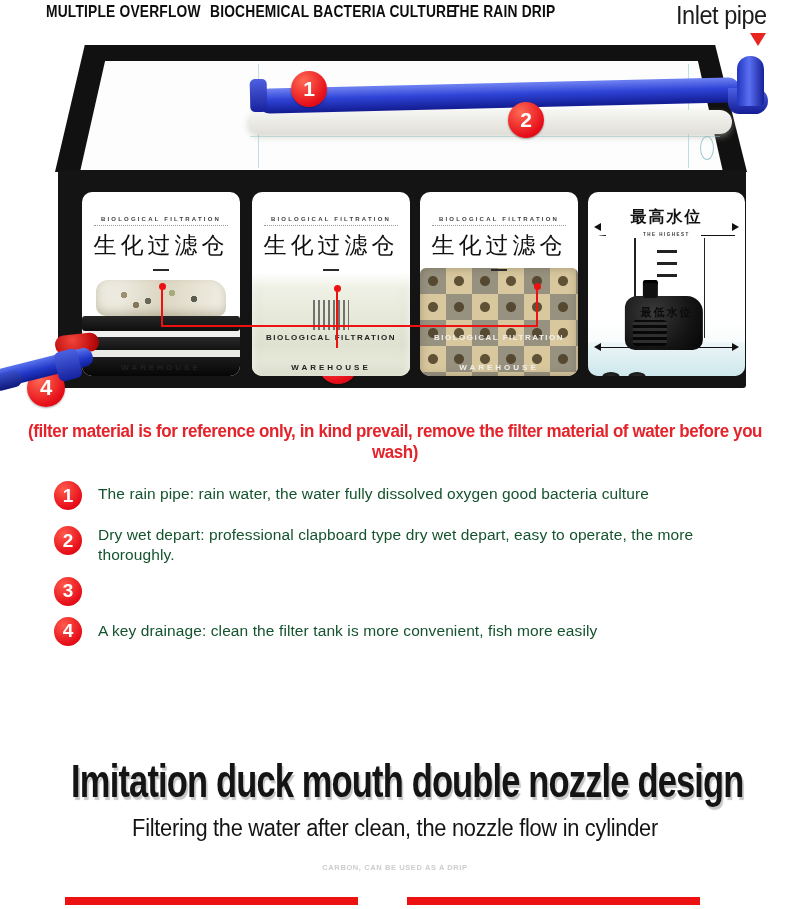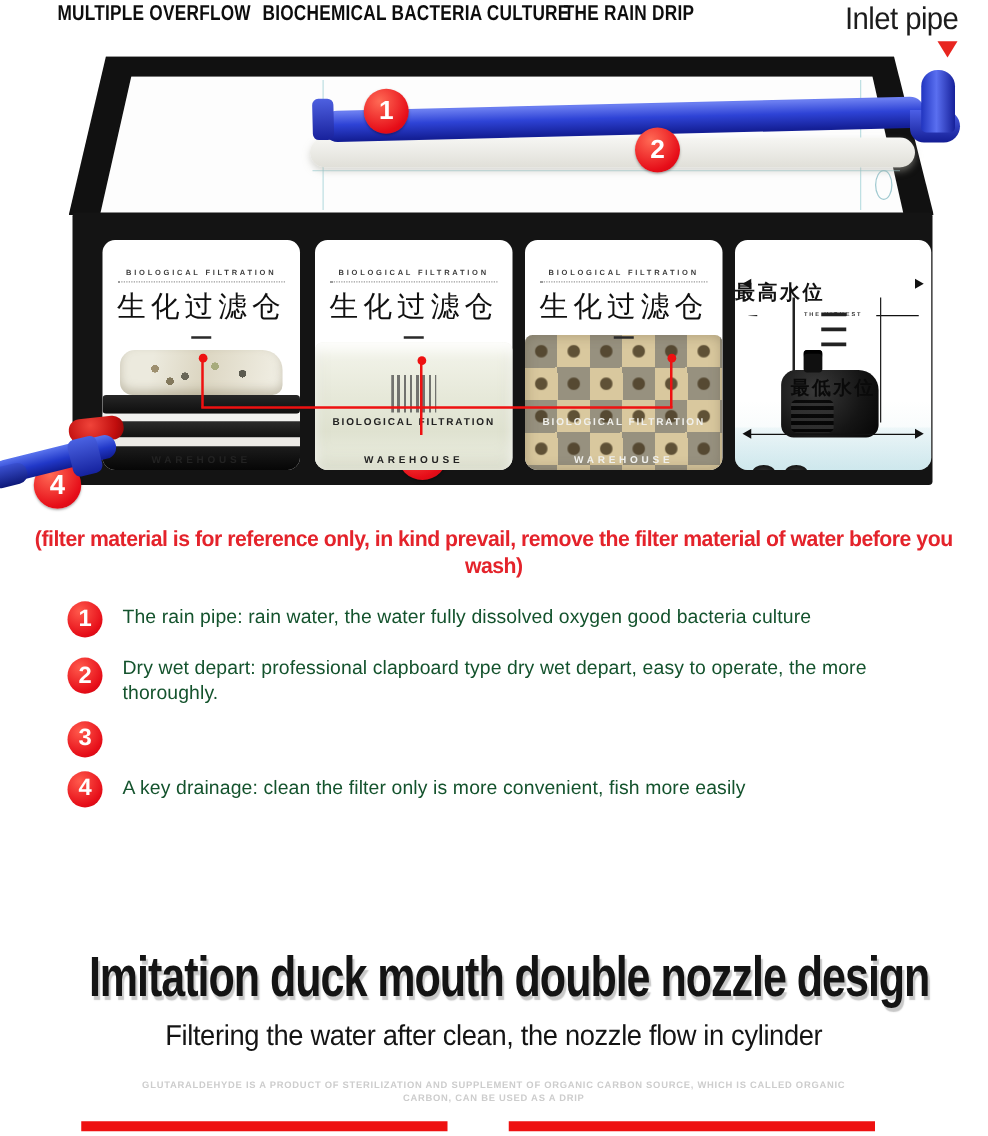--- a/index.html
+++ b/index.html
@@ -87,40 +87,40 @@
                 background:repeating-linear-gradient(90deg,#4a4a4a 0 2px, transparent 2px 5px); opacity:.75; }
 
   .media-blocks { position:absolute; left:0; right:0; bottom:0; height:108px; z-index:1; border-radius:6px 6px 0 0;
                   background:repeating-conic-gradient(#d9c89e 0% 25%, #97917f 25% 50%) 0 0/52px 52px;
                   box-shadow:inset 0 0 10px rgba(90,80,60,.4); }
   .media-blocks::after { content:""; position:absolute; inset:0;
                   background-image:radial-gradient(circle at 13px 13px, #4a3c24 4.5px, rgba(0,0,0,0) 5.5px);
                   background-size:26px 26px; opacity:.85; }
 
   
-  .wl-high { margin-top:32px; font-size:16px; font-weight:bold; letter-spacing:2px; color:#111; }
+  .wl-high { margin-top:15px; text-align:center; font-size:16px; font-weight:bold; letter-spacing:2px; color:#111; }
   .wl-sub { position:relative; margin:4px 10px 0; text-align:center; font-size:4.5px; letter-spacing:1.5px; font-weight:bold; color:#333; }
   .wl-sub::before, .wl-sub::after { content:""; position:absolute; top:3px; width:34px; height:1.4px; background:#111; }
   .wl-sub::before { left:0; clip-path:polygon(0 50%, 8px 0, 8px 100%); background:#111; }
   .wl-sub::after { right:0; }
   .arr-l { position:absolute; left:6px; top:31px; width:0; height:0; border-top:4px solid transparent; border-bottom:4px solid transparent; border-right:7px solid #111; }
   .arr-r { position:absolute; right:6px; top:31px; width:0; height:0; border-top:4px solid transparent; border-bottom:4px solid transparent; border-left:7px solid #111; }
   .ruler-v1 { position:absolute; left:46px; top:46px; width:1.5px; height:66px; background:#222; }
   .ruler-v2 { position:absolute; right:40px; top:46px; width:1.5px; height:100px; background:#222; }
   .ruler-dash { position:absolute; left:50%; transform:translateX(-50%); width:20px; height:2.5px; background:#222; }
   .rd1 { top:58px; } .rd2 { top:70px; } .rd3 { top:82px; }
   .pump { position:absolute; left:50%; bottom:26px; transform:translateX(-54%); width:78px; height:54px; z-index:2;
           background:radial-gradient(circle at 35% 30%, #3a3a3a, #151515 60%, #050505); border-radius:12px 16px 10px 10px; }
   .pump::before { content:""; position:absolute; left:18px; top:-16px; width:15px; height:18px; background:#101010; border-radius:3px;
           box-shadow:0 3px 0 #000 inset; }
   .pump::after { content:""; position:absolute; left:8px; bottom:4px; width:34px; height:26px; opacity:.8;
           background:repeating-linear-gradient(0deg,#000 0 3px,#333 3px 6px); border-radius:4px; }
   .pump-foot { position:absolute; bottom:-7px; width:18px; height:11px; background:radial-gradient(#333,#090909); border-radius:50%; z-index:2; }
   .pf1 { left:14px; } .pf2 { left:40px; }
-  .wl-low { position:absolute; left:0; right:0; bottom:56px; z-index:3; text-align:center; font-size:15px; font-weight:bold; letter-spacing:2px; color:#0a0a0a; }
+  .wl-low { position:absolute; left:0; right:0; bottom:56px; z-index:3; text-align:center; font-size:11px; font-weight:bold; letter-spacing:2px; color:#0a0a0a; }
   .wl-low-line { position:absolute; left:10px; right:10px; bottom:28px; height:1.4px; background:#111; z-index:3; }
   .wl-low-line::before { content:""; position:absolute; left:-4px; top:-3.5px; border-top:4px solid transparent; border-bottom:4px solid transparent; border-right:7px solid #111; }
   .wl-low-line::after { content:""; position:absolute; right:-4px; top:-3.5px; border-top:4px solid transparent; border-bottom:4px solid transparent; border-left:7px solid #111; }
   .water { position:absolute; left:0; right:0; bottom:0; height:34px; background:linear-gradient(rgba(205,232,238,.25), rgba(185,222,230,.6)); z-index:1; }
 
   
   .rline { position:absolute; background:#ee1111; z-index:5; }
   .rdot { position:absolute; width:7px; height:7px; border-radius:50%; background:#ee1111; z-index:5; }
 
   
@@ -282,29 +282,28 @@
     </div>
     <div class="feat feat-2">
       <div class="feat-badge">2</div>
       <div class="feat-text">Dry wet depart: professional clapboard type dry wet depart, easy to operate, the more thoroughly.</div>
     </div>
     <div class="feat feat-3">
       <div class="feat-badge">3</div>
     </div>
     <div class="feat feat-4">
       <div class="feat-badge">4</div>
-      <div class="feat-text">A key drainage: clean the filter only is more convenient, fish more easily</div>
+      <div class="feat-text">A key drainage: clean the filter tank is more convenient, fish more easily</div>
     </div>
   </div>
 
 
   <div class="big-title">Imitation duck mouth double nozzle design</div>
   <div class="sub-title">Filtering the water after clean, the nozzle flow in cylinder</div>
 
   <div class="fine">
-    <div>GLUTARALDEHYDE IS A PRODUCT OF STERILIZATION AND SUPPLEMENT OF ORGANIC CARBON SOURCE, WHICH IS CALLED ORGANIC</div>
     <div>CARBON, CAN BE USED AS A DRIP</div>
   </div>
 
   <div class="bar bar-left"></div>
   <div class="bar bar-right"></div>
 
 </div>
 
 </body></html>

